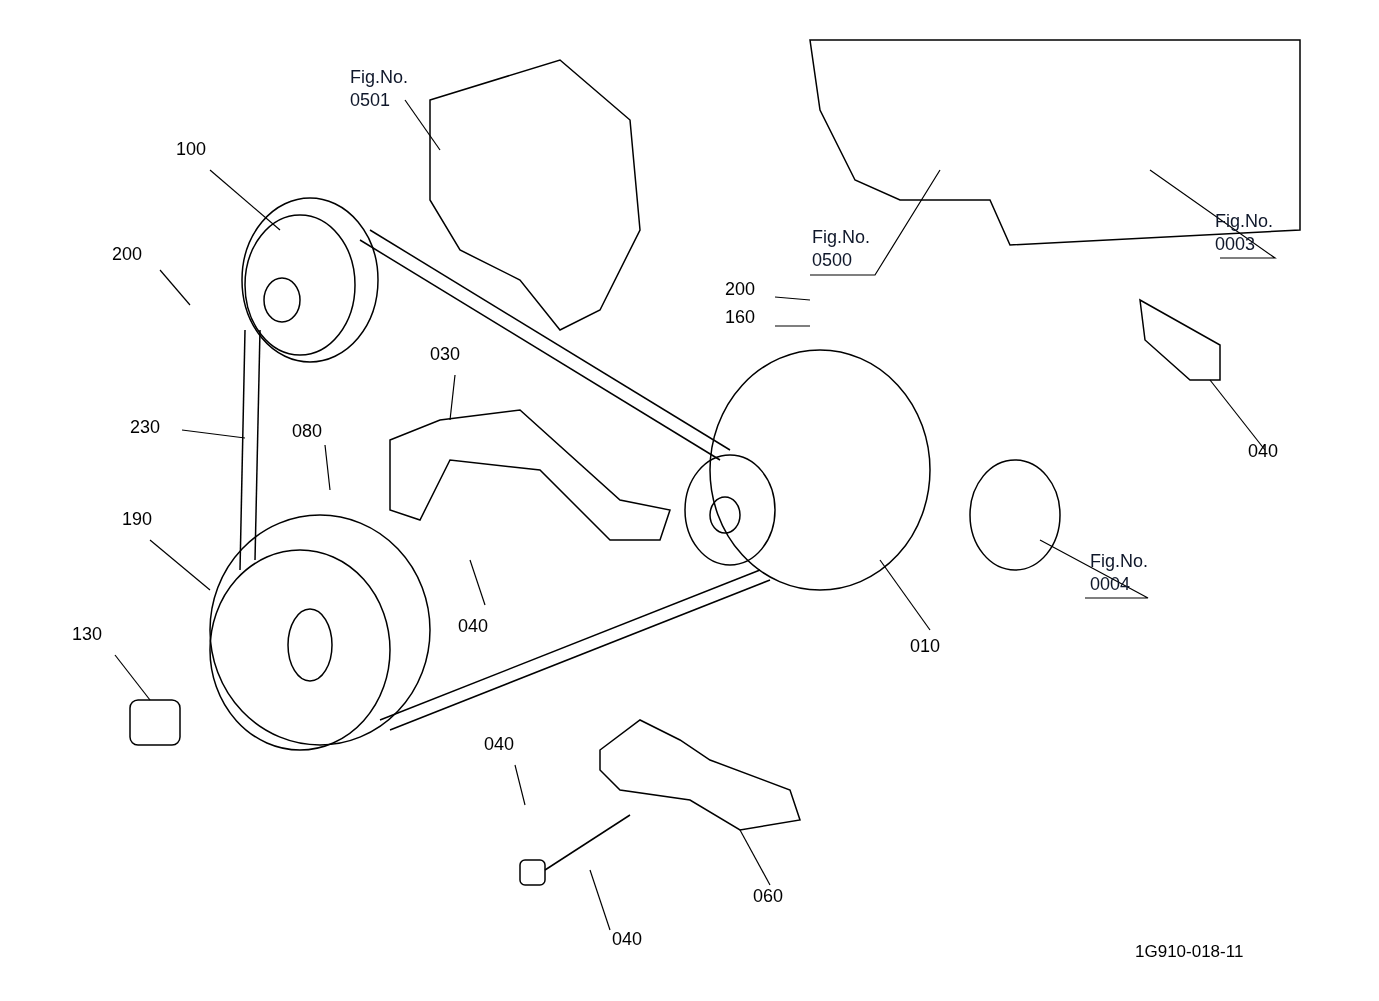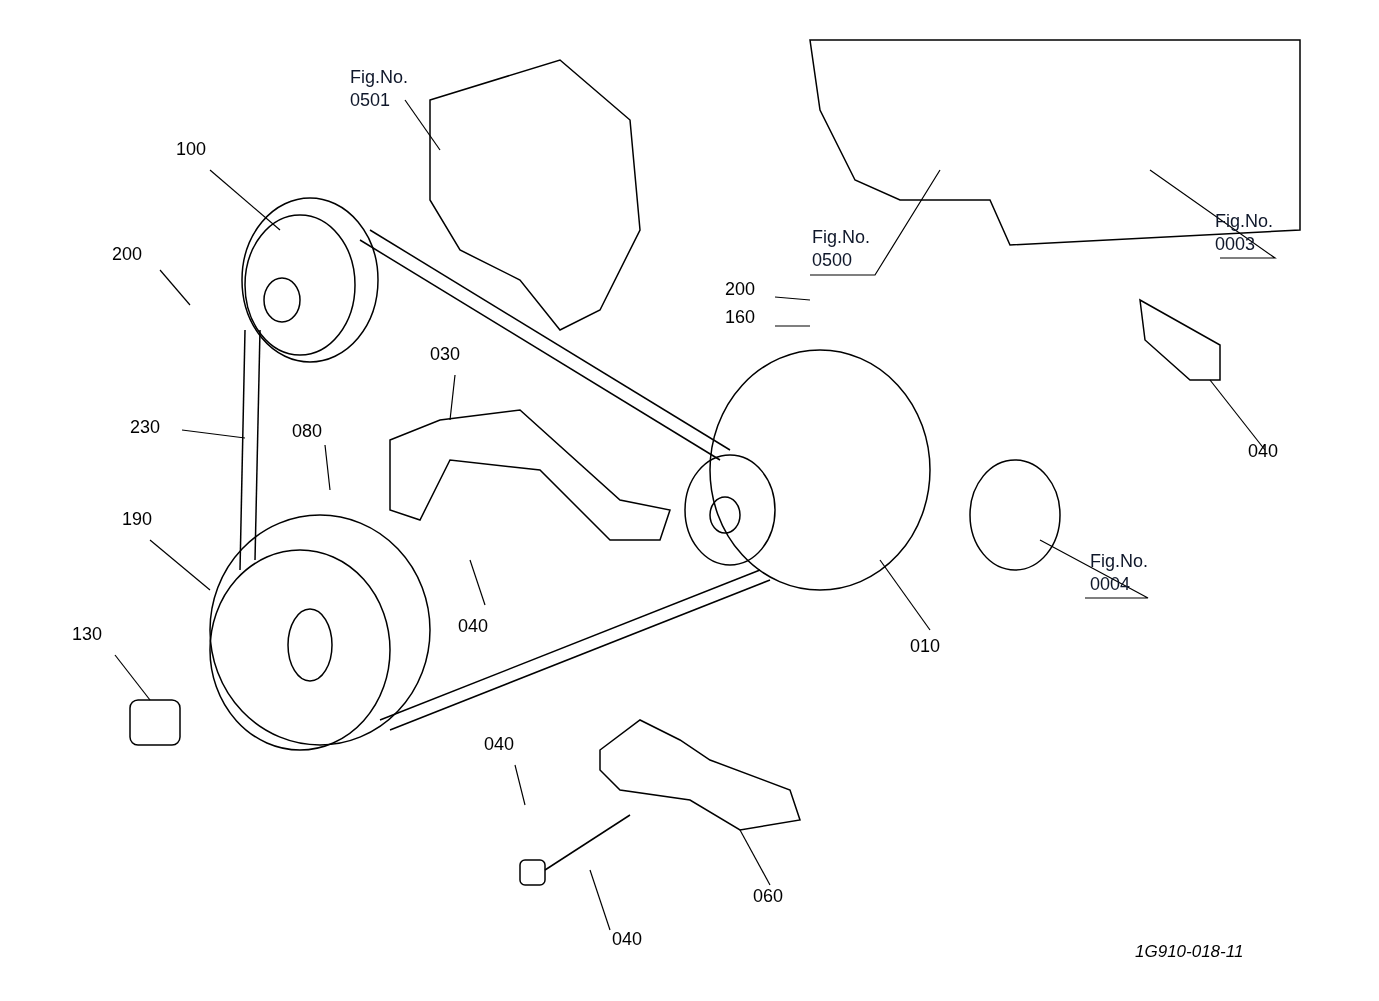--- a/index.html
+++ b/index.html
@@ -1,20 +1,20 @@
 <!DOCTYPE html>
 <html><head>
 <meta charset="utf-8">
 <style>
 html,body{margin:0;padding:0;background:#fff;}
 body{width:1379px;height:1001px;position:relative;overflow:hidden;font-family:"Liberation Sans",sans-serif;}
 svg{position:absolute;left:0;top:0;}
 .lbl{position:absolute;font-size:18px;color:#000;line-height:1;}
 .fig{position:absolute;font-size:18px;color:#0f172a;line-height:1.3;}
-.code{position:absolute;font-size:17px;color:#000;font-style:italic;}
+.code{position:absolute;font-size:17px;color:#000;}
 </style>
 </head>
 <body>
 
 <svg width="1379" height="1001" stroke="#000" fill="none" stroke-width="1.5">
 
   <g>
     <ellipse cx="310" cy="280" rx="68" ry="82"></ellipse>
       <ellipse cx="300" cy="285" rx="55" ry="70"></ellipse>
     <ellipse cx="282" cy="300" rx="18" ry="22"></ellipse>

